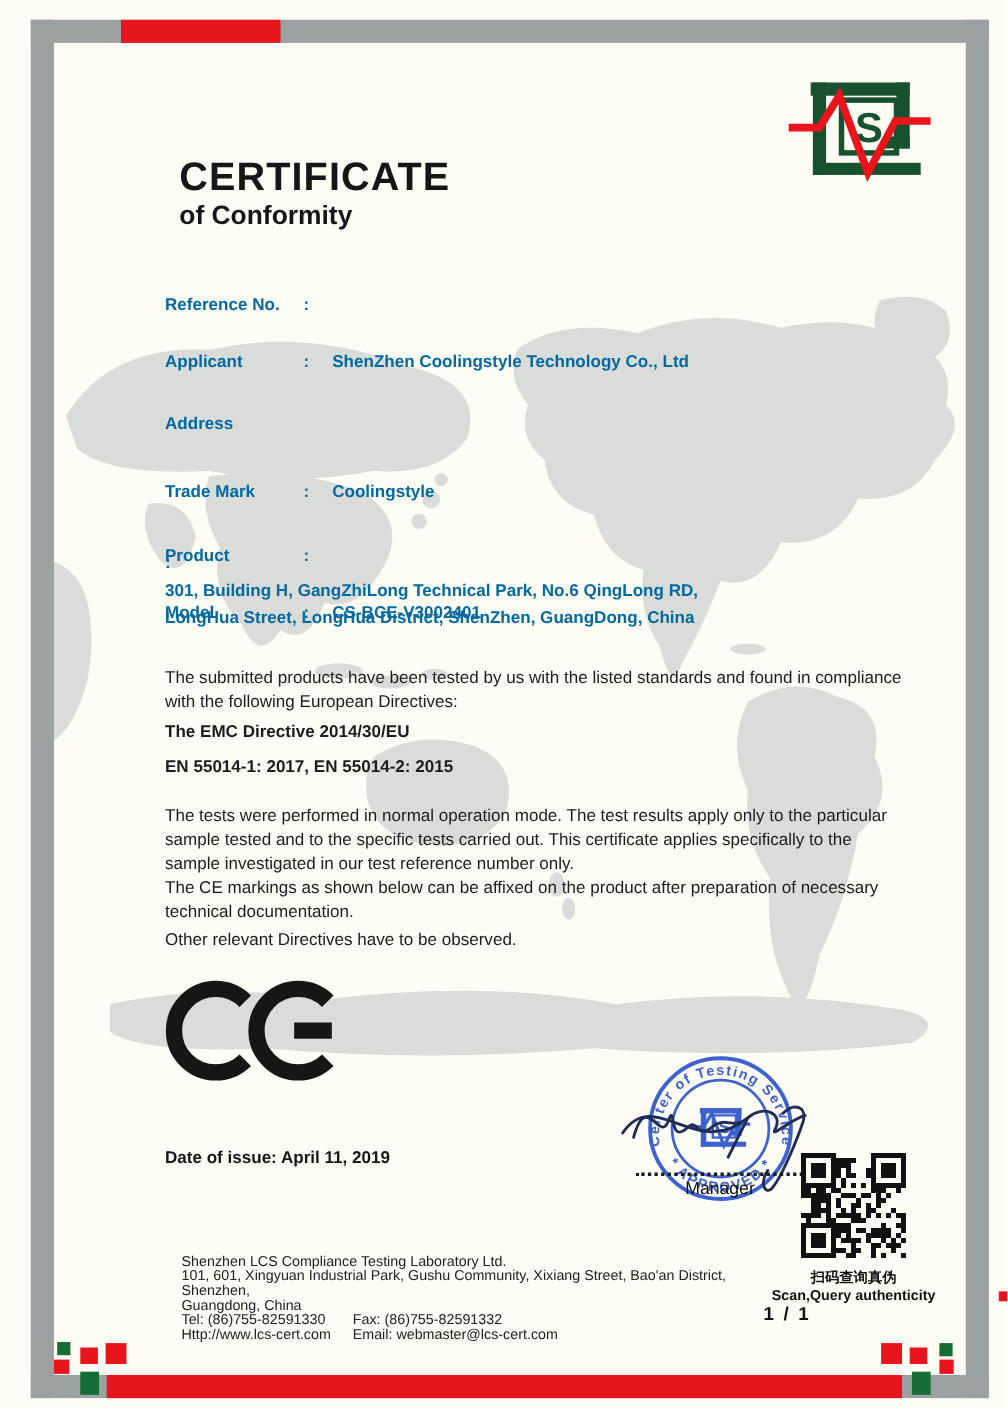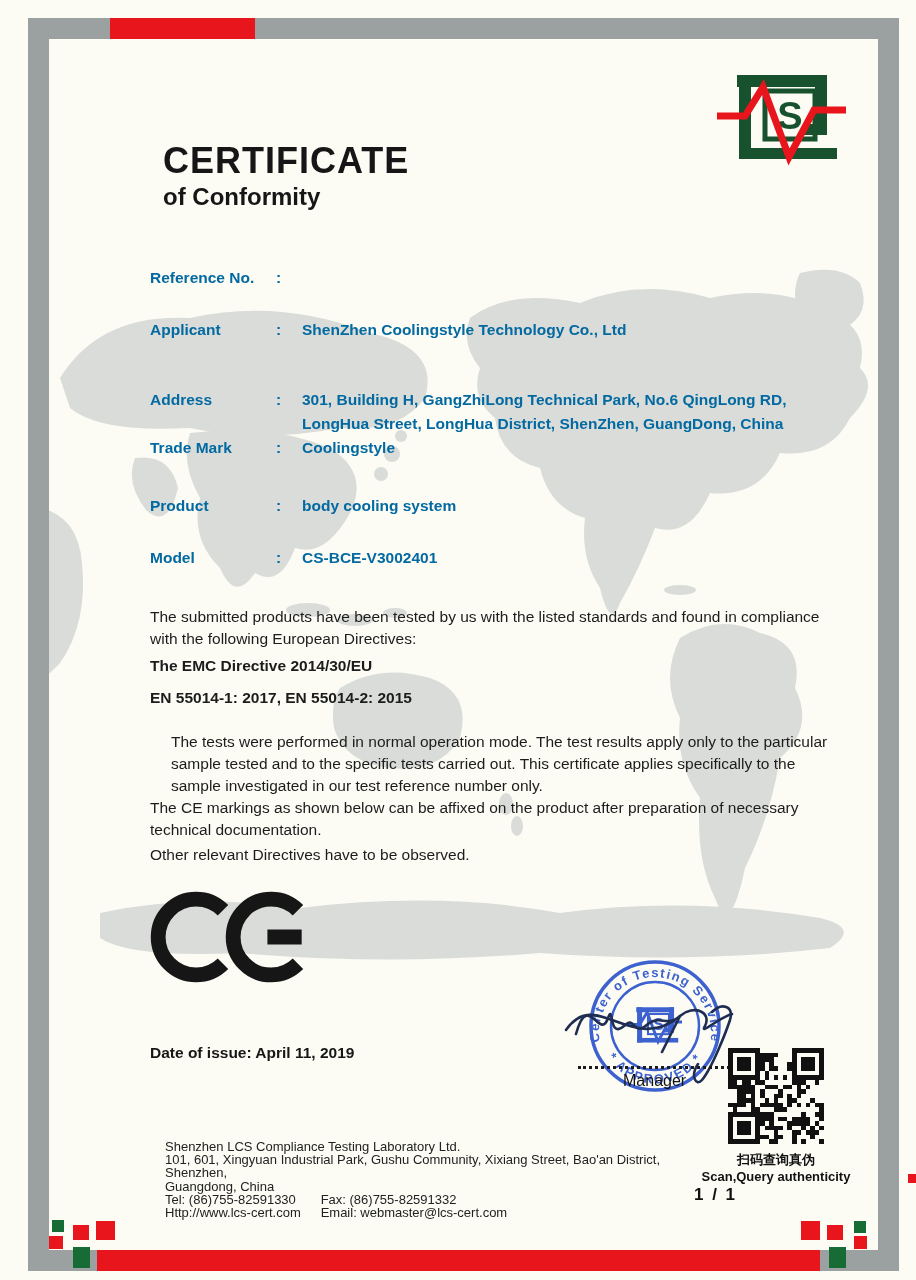--- a/index.html
+++ b/index.html
@@ -139,45 +139,44 @@
 
   <div class="field-row" style="top:266px;">
     <span class="field-label">Reference No.</span>
     <span class="field-colon">:</span>
   </div>
   <div class="field-row" style="top:318px;">
     <span class="field-label">Applicant</span>
     <span class="field-colon">:</span>
     <span class="field-value">ShenZhen Coolingstyle Technology Co., Ltd</span>
   </div>
-  <div class="field-row" style="top:388px;">
+  <div class="field-row" style="top:374px;flex-direction:column;">
     <span class="field-label">Address</span>
     <span class="field-colon">:</span>
     <span class="field-value" style="flex-basis:505px;max-width:505px;">301, Building H, GangZhiLong Technical Park, No.6 QingLong RD, LongHua Street, LongHua District, ShenZhen, GuangDong, China</span>
   </div>
   <div class="field-row" style="top:436px;">
     <span class="field-label">Trade Mark</span>
     <span class="field-colon">:</span>
     <span class="field-value">Coolingstyle</span>
   </div>
   <div class="field-row" style="top:494px;">
     <span class="field-label">Product</span>
     <span class="field-colon">:</span>
-    <span class="field-value">body cooling system</span>
   </div>
   <div class="field-row" style="top:546px;">
     <span class="field-label">Model</span>
     <span class="field-colon">:</span>
     <span class="field-value">CS-BCE-V3002401</span>
   </div>
 
   <div class="para" style="top:606px;">The submitted products have been tested by us with the listed standards and found in compliance with the following European Directives:</div>
   <div class="para bold" style="top:655px;">The EMC Directive 2014/30/EU</div>
   <div class="para bold" style="top:687px;">EN 55014-1: 2017, EN 55014-2: 2015</div>
-  <div class="para" style="top:731px;margin-left:21px;">The tests were performed in normal operation mode. The test results apply only to the particular sample tested and to the specific tests carried out. This certificate applies specifically to the sample investigated in our test reference number only.</div>
+  <div class="para" style="top:731px;">The tests were performed in normal operation mode. The test results apply only to the particular sample tested and to the specific tests carried out. This certificate applies specifically to the sample investigated in our test reference number only.</div>
   <div class="para" style="top:797px;">The CE markings as shown below can be affixed on the product after preparation of necessary technical documentation.</div>
   <div class="para" style="top:844px;">Other relevant Directives have to be observed.</div>
 
   <svg class="ce-mark" width="162" height="102" viewBox="0 0 175 110">
     <g fill="none" stroke="#161616" stroke-width="16">
       <path d="M 81 26 A 41 41 0 1 0 81 84"></path>
       <path d="M 162 26 A 41 41 0 1 0 162 84"></path>
       <path d="M 129 55 H 166"></path>
     </g>
   </svg>

